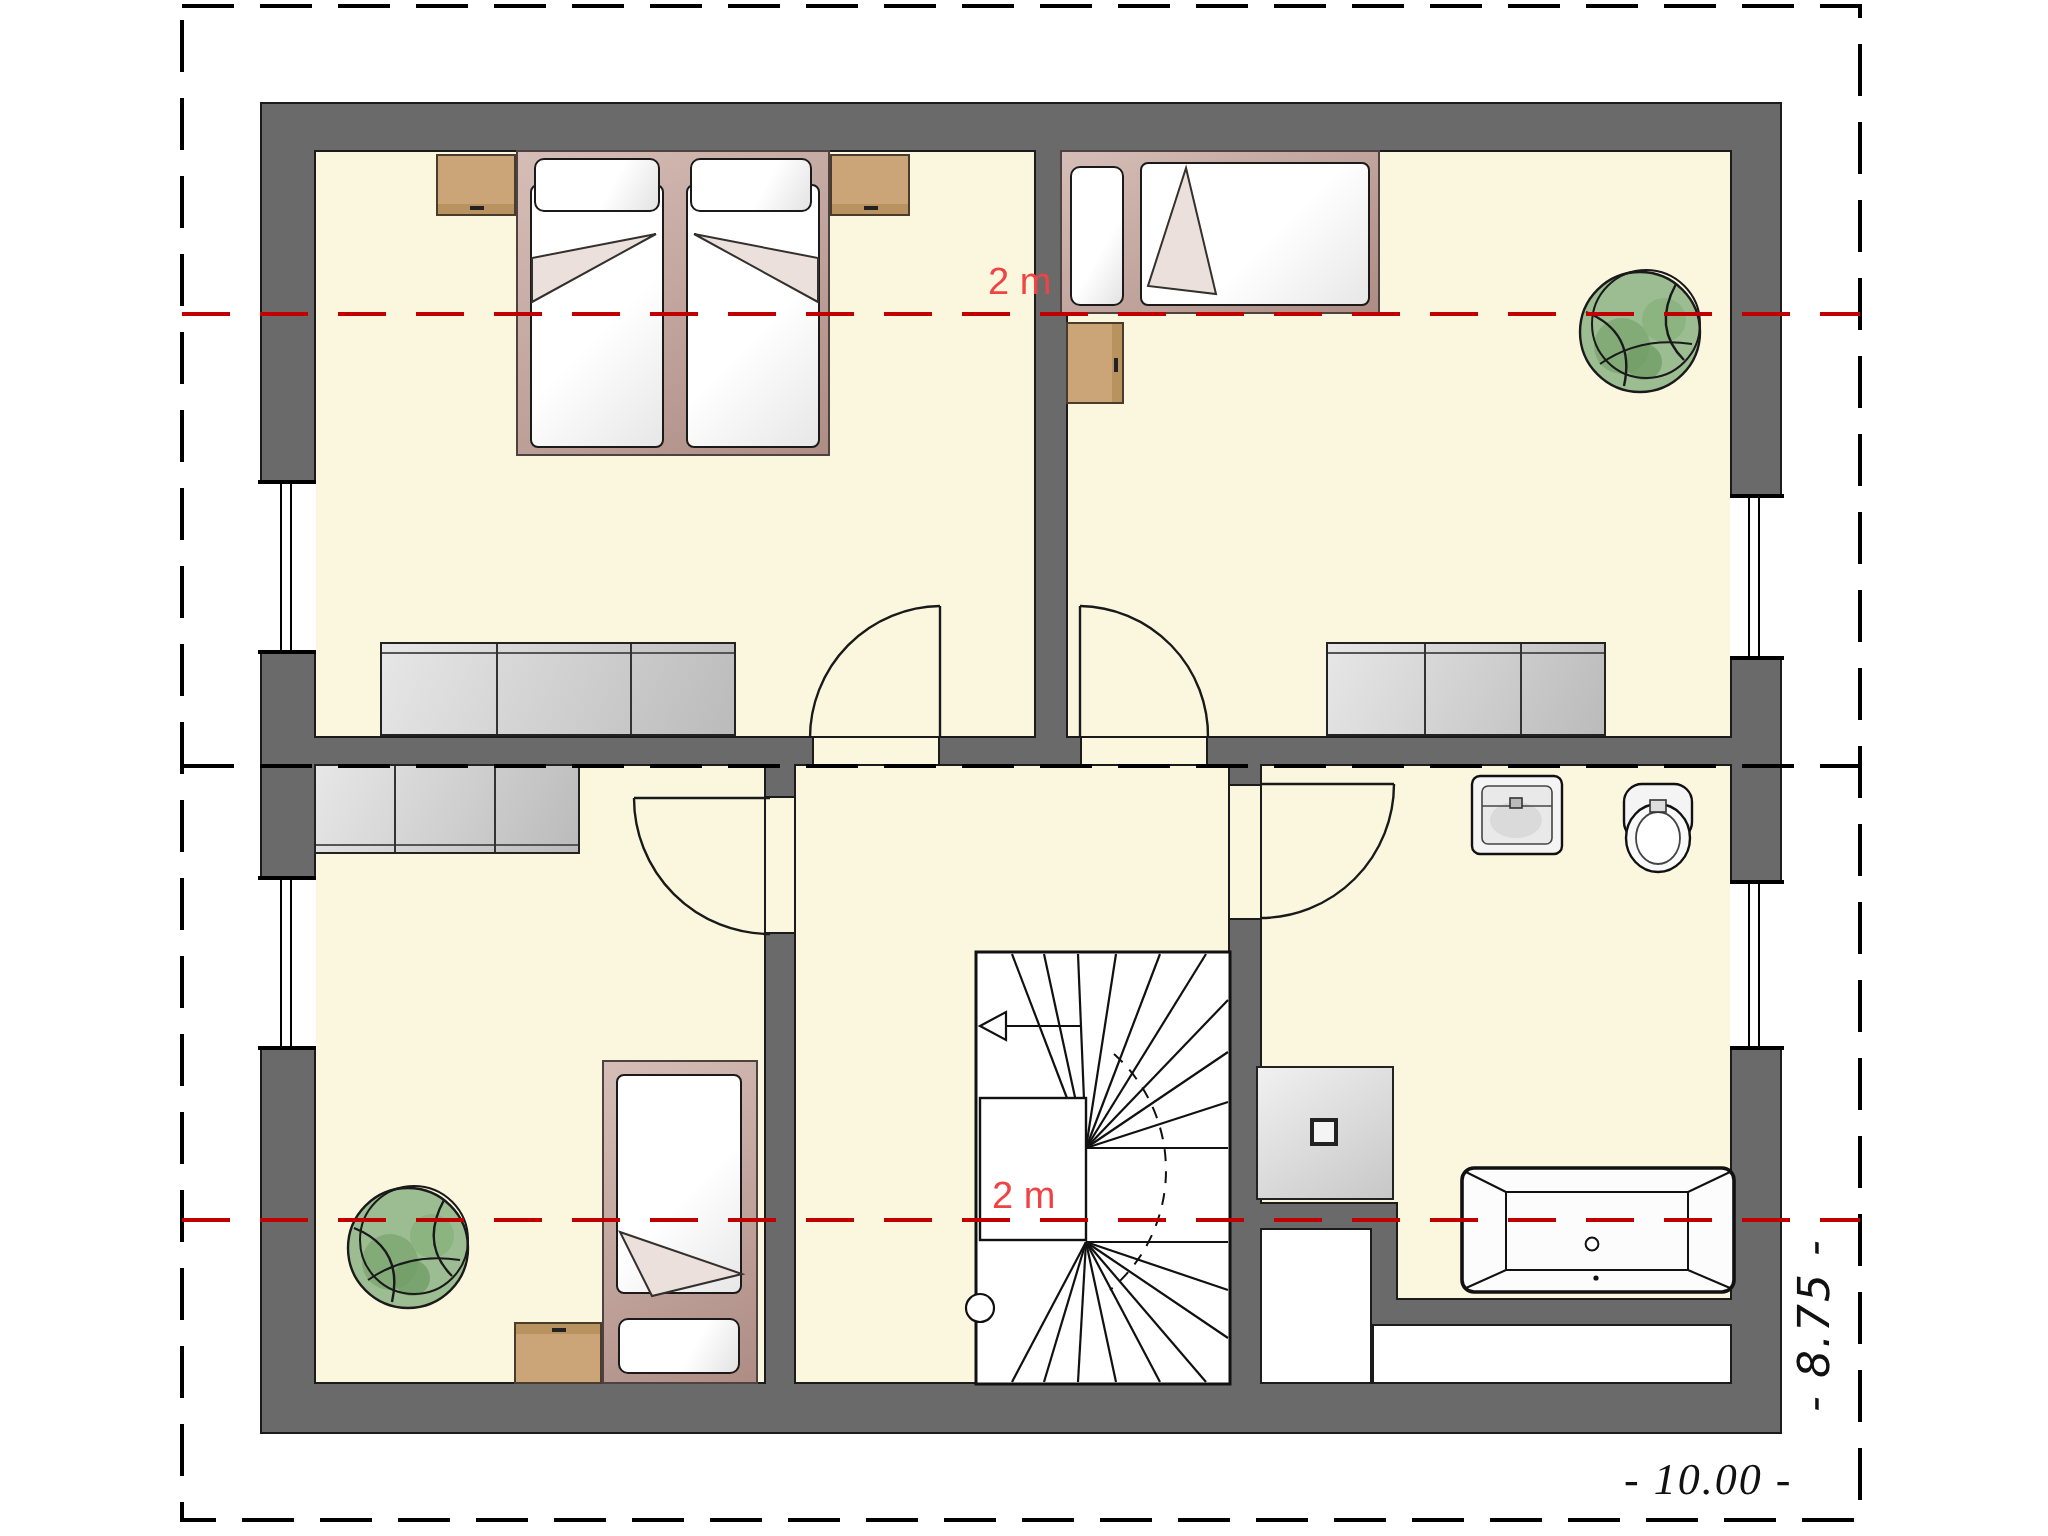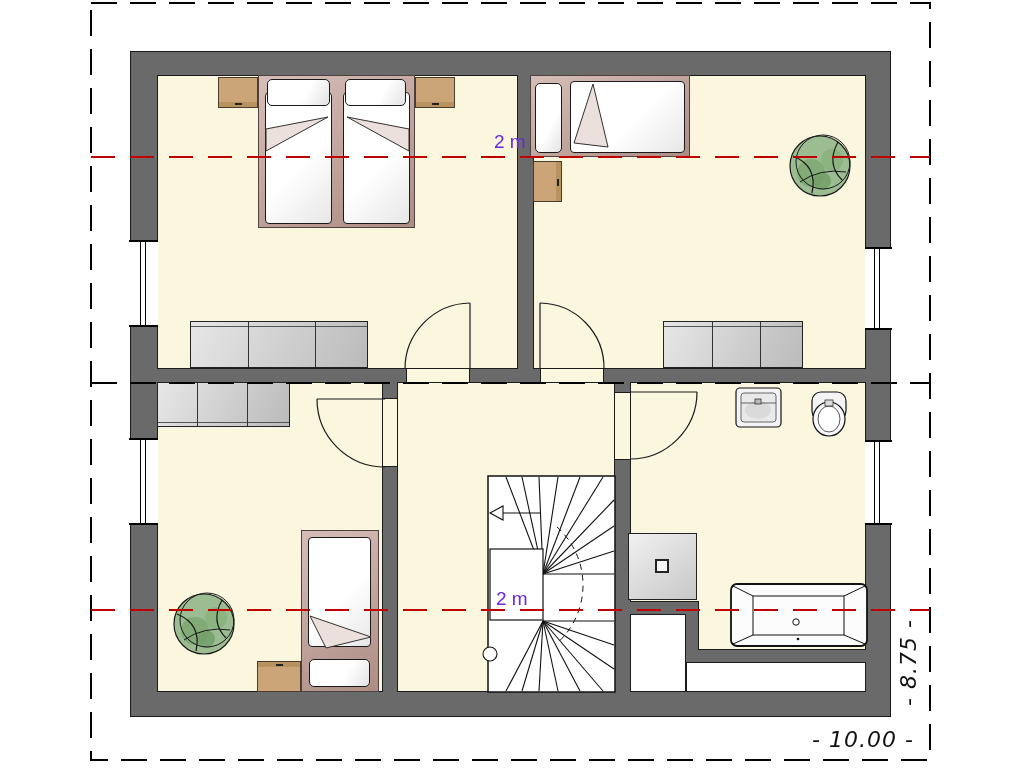--- a/index.html
+++ b/index.html
@@ -34,21 +34,21 @@
             background-image:linear-gradient(#333,#333),linear-gradient(#333,#333),linear-gradient(#555,#555),
             linear-gradient(115deg,rgba(255,255,255,.55),rgba(160,160,160,.35));}
   .wd-1{background-size:1px 100%,1px 100%,100% 1px,100% 100%;background-position:57px 0,124px 0,0 4px,0 0;}
   .wd-2{background-size:1px 100%,1px 100%,100% 1px,100% 100%;background-position:39px 0,89px 0,0 39px,0 0;}
   .wd-3{background-size:1px 100%,1px 100%,100% 1px,100% 100%;background-position:48px 0,96px 0,0 4px,0 0;}
   .shower{background:#DBDBDB;border:1px solid #222;
           background-image:linear-gradient(145deg,rgba(255,255,255,.6),rgba(170,170,170,.4));}
   .shower::after{content:"";position:absolute;left:26px;top:25px;width:10px;height:10px;
                  border:2px solid #222;background:#f4f4f4;}
   svg.overlay{position:absolute;left:0;top:0;pointer-events:none;}
-  .lbl-red{position:absolute;color:#6d28d9;font-size:19px;font-weight:400;white-space:nowrap;}
+  .lbl-red{position:absolute;color:#ef4444;font-size:19px;font-weight:400;white-space:nowrap;}
   .lbl-dim{position:absolute;color:#111;font-style:italic;font-size:22px;
            font-family:"DejaVu Sans", sans-serif;white-space:nowrap;letter-spacing:1px;}
 </style>
 </head>
 <body>
 
 <div id="plan">
 
   <div class="abs walls" style="left:130px;top:51px;width:761px;height:666px;"></div>
 
@@ -200,15 +200,15 @@
 
     <rect x="91" y="3" width="839" height="757" fill="none" stroke="#000" stroke-width="2" stroke-dasharray="26 13"></rect>
     <line x1="91" y1="383" x2="930" y2="383" stroke="#000" stroke-width="2" stroke-dasharray="26 13"></line>
     <line x1="91" y1="157" x2="930" y2="157" stroke="#C00000" stroke-width="2" stroke-dasharray="24 15"></line>
     <line x1="91" y1="610" x2="930" y2="610" stroke="#C00000" stroke-width="2" stroke-dasharray="24 15"></line>
   </svg>
 
   <div class="lbl-red" style="left:494px;top:131px;">2 m</div>
   <div class="lbl-red" style="left:496px;top:588px;">2 m</div>
   <div class="lbl-dim" style="left:843px;top:650px;width:130px;text-align:center;transform:rotate(-90deg);">- 8.75 -</div>
-  <div class="lbl-dim" style="left:812px;top:727px;">- 10.00 -</div>
+  <div class="lbl-dim" style="left:812px;top:727px;font-family:Liberation Serif, serif;">- 10.00 -</div>
 
 </div>
 
 </body></html>

